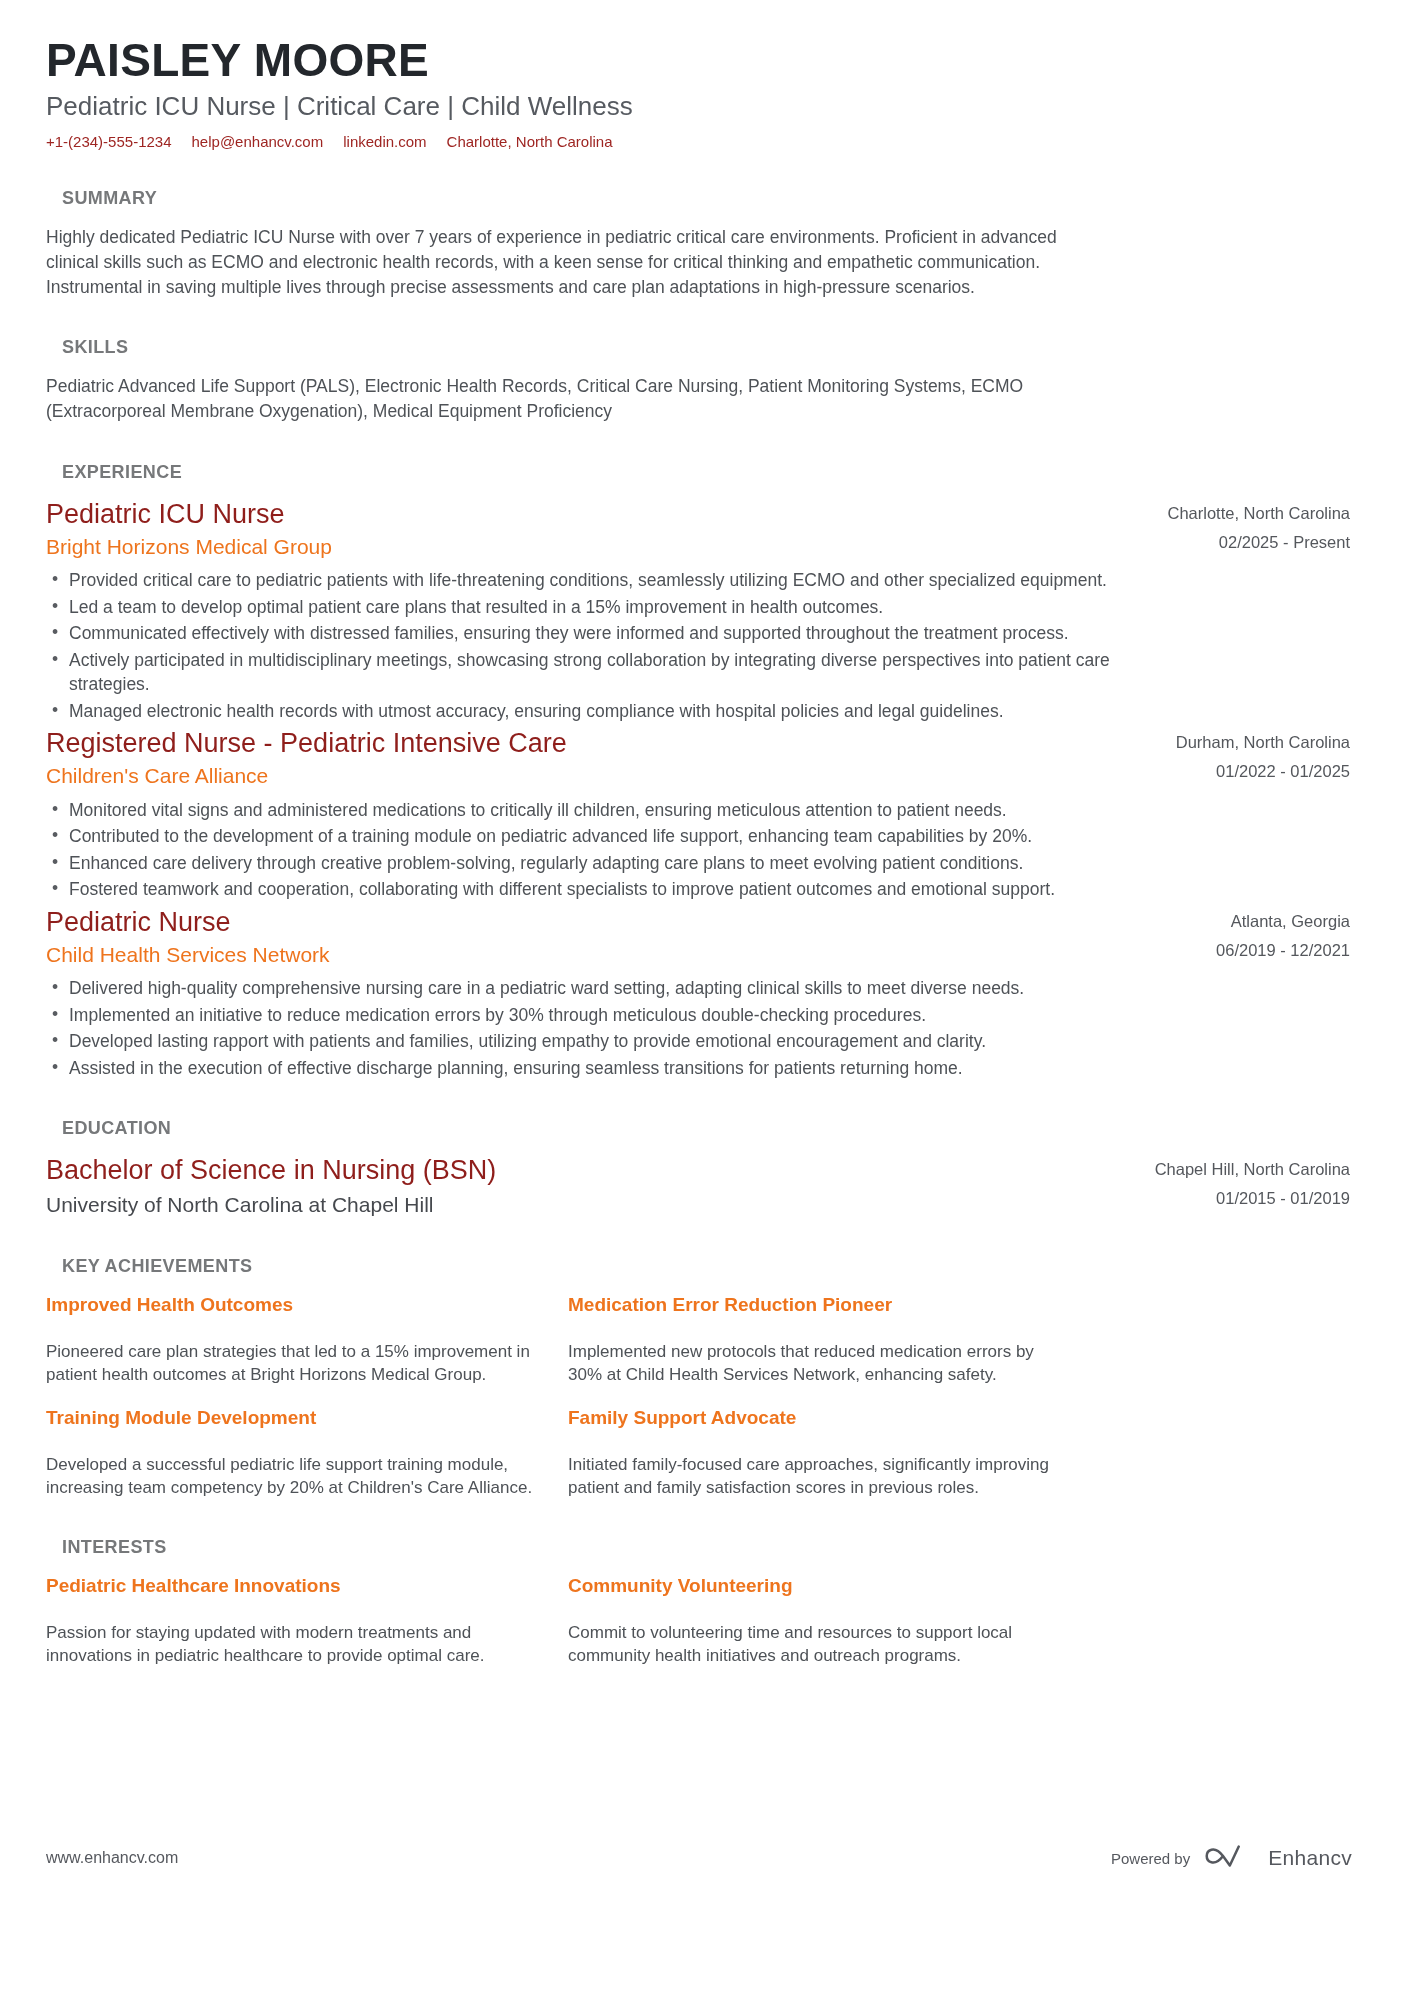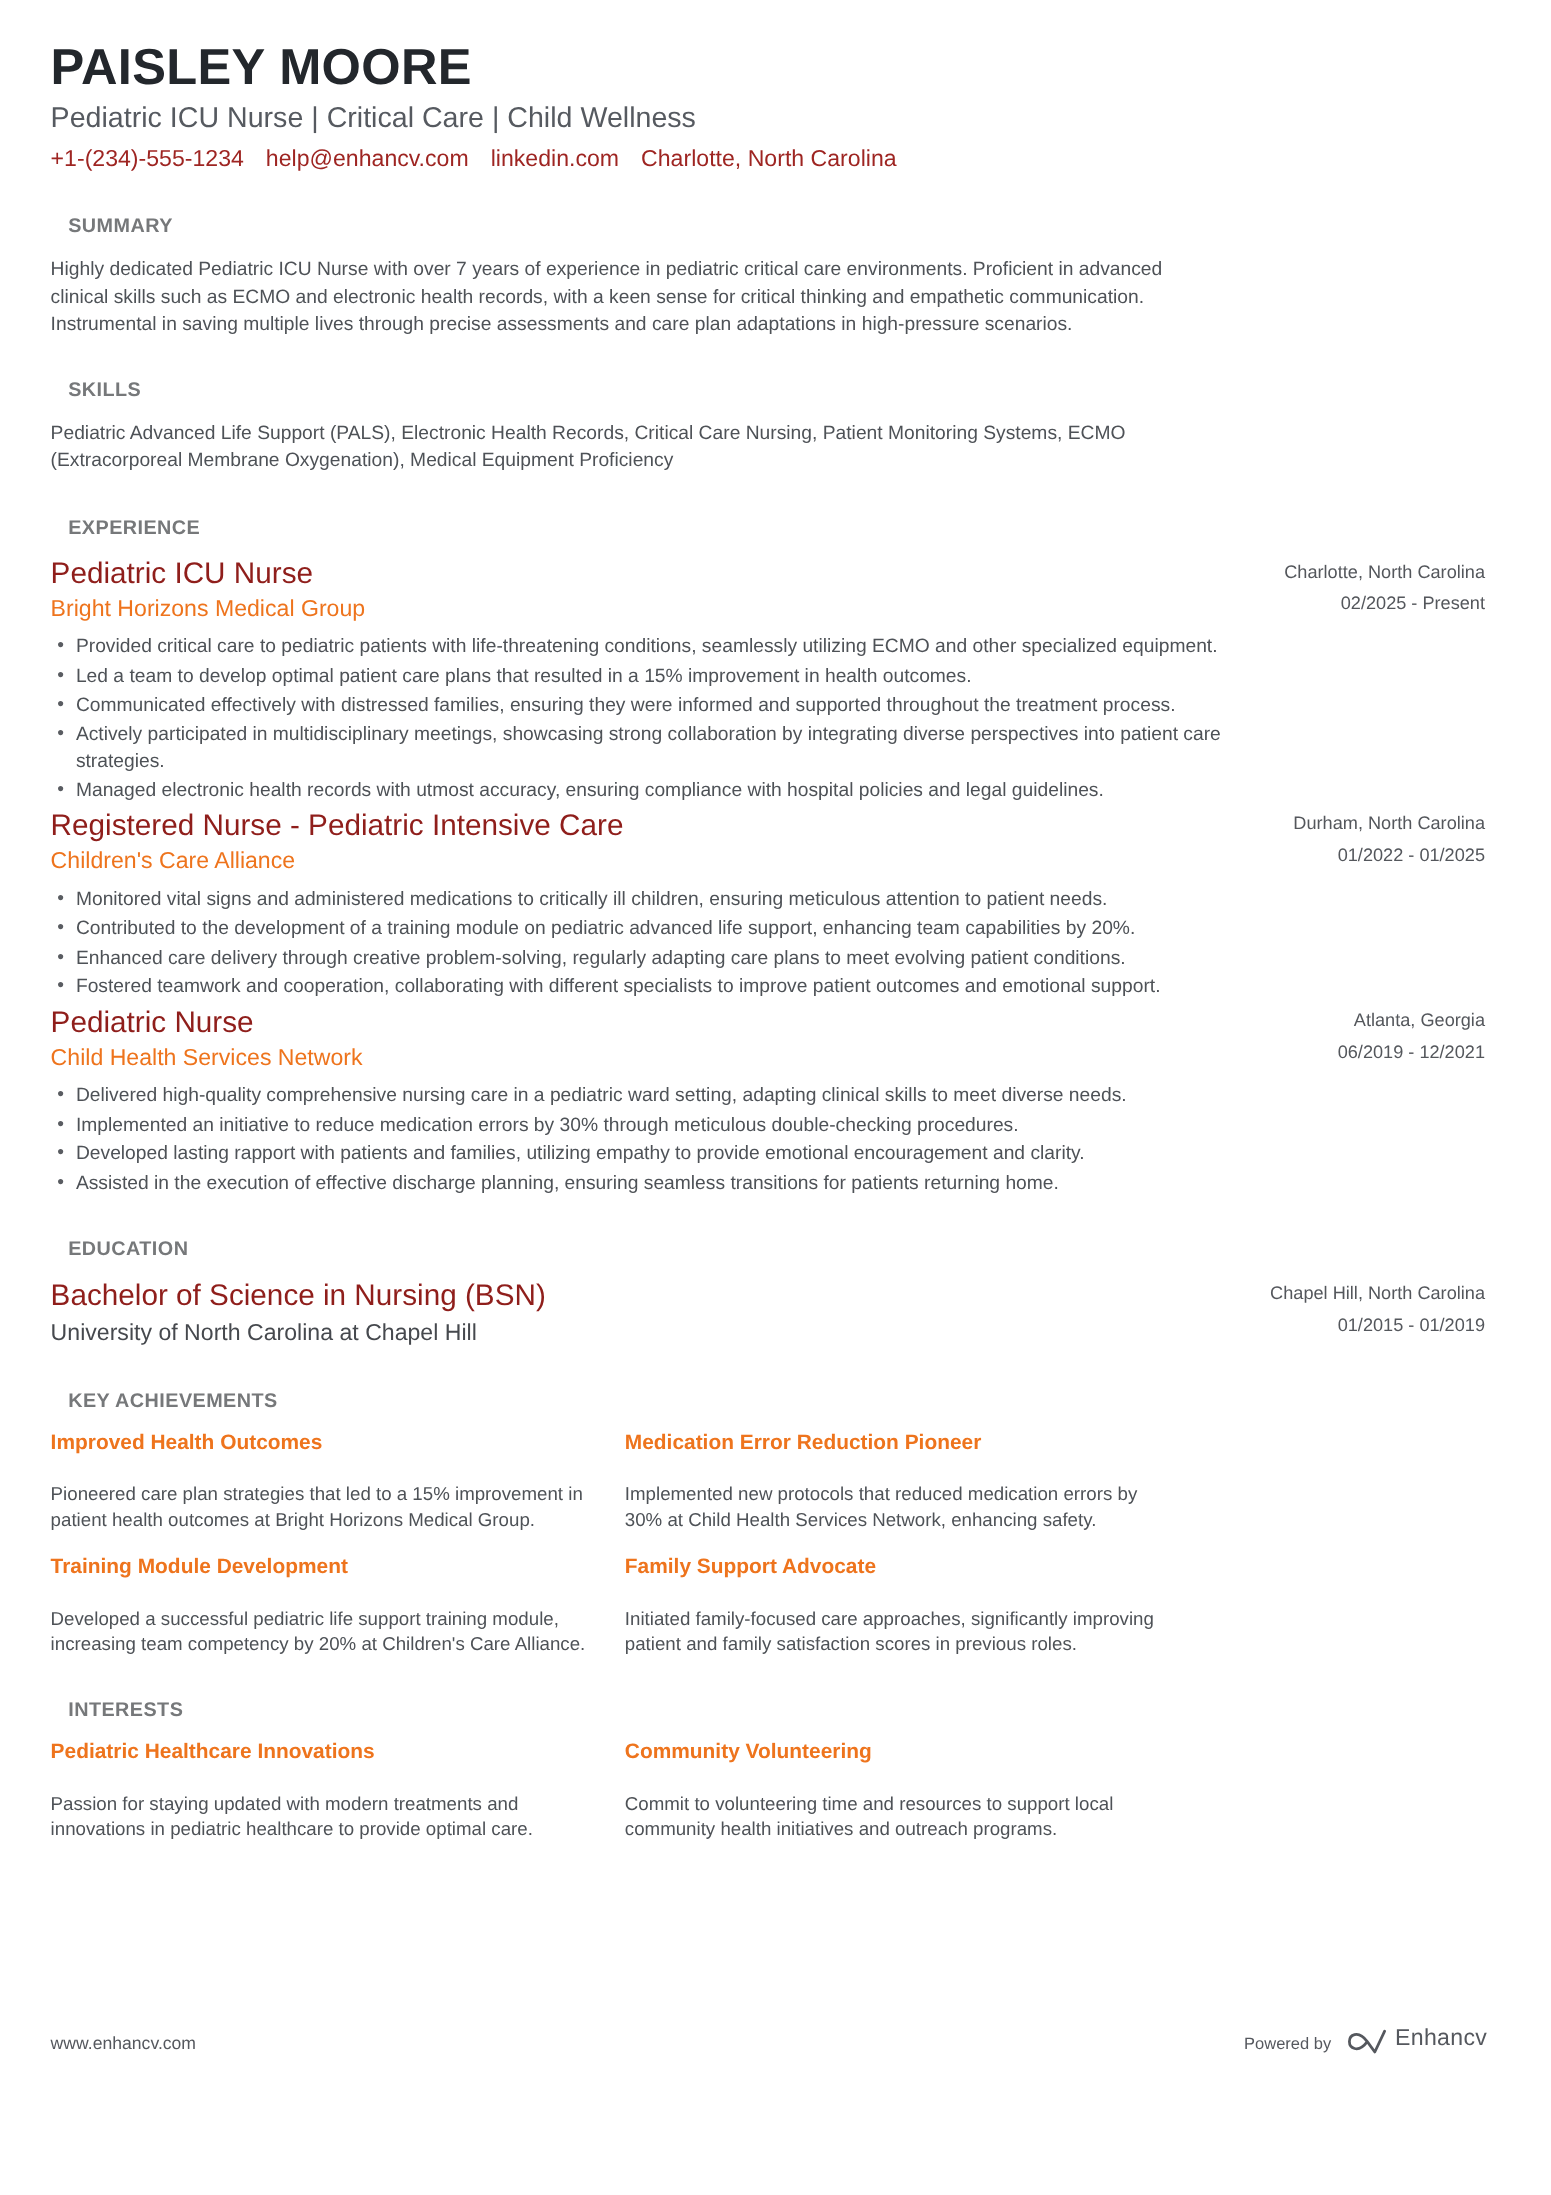--- a/index.html
+++ b/index.html
@@ -7,21 +7,21 @@
     width:1410px; height:1995px; position:relative;
     font-family:"Liberation Sans", sans-serif;
     color:#4e5257;
     -webkit-font-smoothing:antialiased;
   }
   .page { padding:36px 60px 0 46px; }
 
   
   .name { font-size:46px; font-weight:800; color:#23272c; letter-spacing:0.3px; line-height:1.08; margin:0; }
   .headline { font-size:26px; color:#565a60; margin-top:5px; line-height:1.2; }
-  .contact-row { display:flex; gap:20px; margin-top:11px; font-size:21px; color:#9e2522; }
+  .contact-row { display:flex; gap:20px; margin-top:11px; font-size:15px; color:#9e2522; }
   .contact-row span { white-space:nowrap; }
 
   
   .section { margin-top:38px; }
   .section-heading { font-size:18px; font-weight:700; color:#76787a; letter-spacing:0.4px; margin:16px; }
   .body-text { font-size:17.5px; line-height:1.42; color:#4e5257; max-width:1064px; margin:12px 0 0 0; }
 
   
   .entry { margin-top:5px; }
   .entry-head { display:flex; justify-content:space-between; align-items:flex-start; }
@@ -36,21 +36,21 @@
   
   .two-col { display:grid; grid-template-columns:500px 502px; column-gap:22px; row-gap:20px; margin-top:14px; }
   .col-item-heading { font-size:19px; font-weight:700; color:#ee741d; margin:0; line-height:1.25; }
   .col-item-body { font-size:17px; line-height:1.33; color:#4e5257; margin:24px 0 0 0; }
 
   
   .footer { position:absolute; left:46px; right:58px; top:1841px; display:flex; justify-content:space-between; align-items:center; }
   .footer-url { font-size:16px; color:#55585e; }
   .powered { display:flex; align-items:center; gap:12px; color:#55585e; }
   .powered-label { font-size:15px; }
-  .brand-mark { display:flex; gap:4px; }
+  .brand-mark { display:flex; align-items:center; gap:24px; }
   .brand-name { font-size:21px; letter-spacing:0.3px; color:#55585e; }
 </style>
 </head>
 <body>
 
 <div class="page">
 
   <header>
     <h1 class="name">PAISLEY MOORE</h1>
     <div class="headline">Pediatric ICU Nurse | Critical Care | Child Wellness</div>

